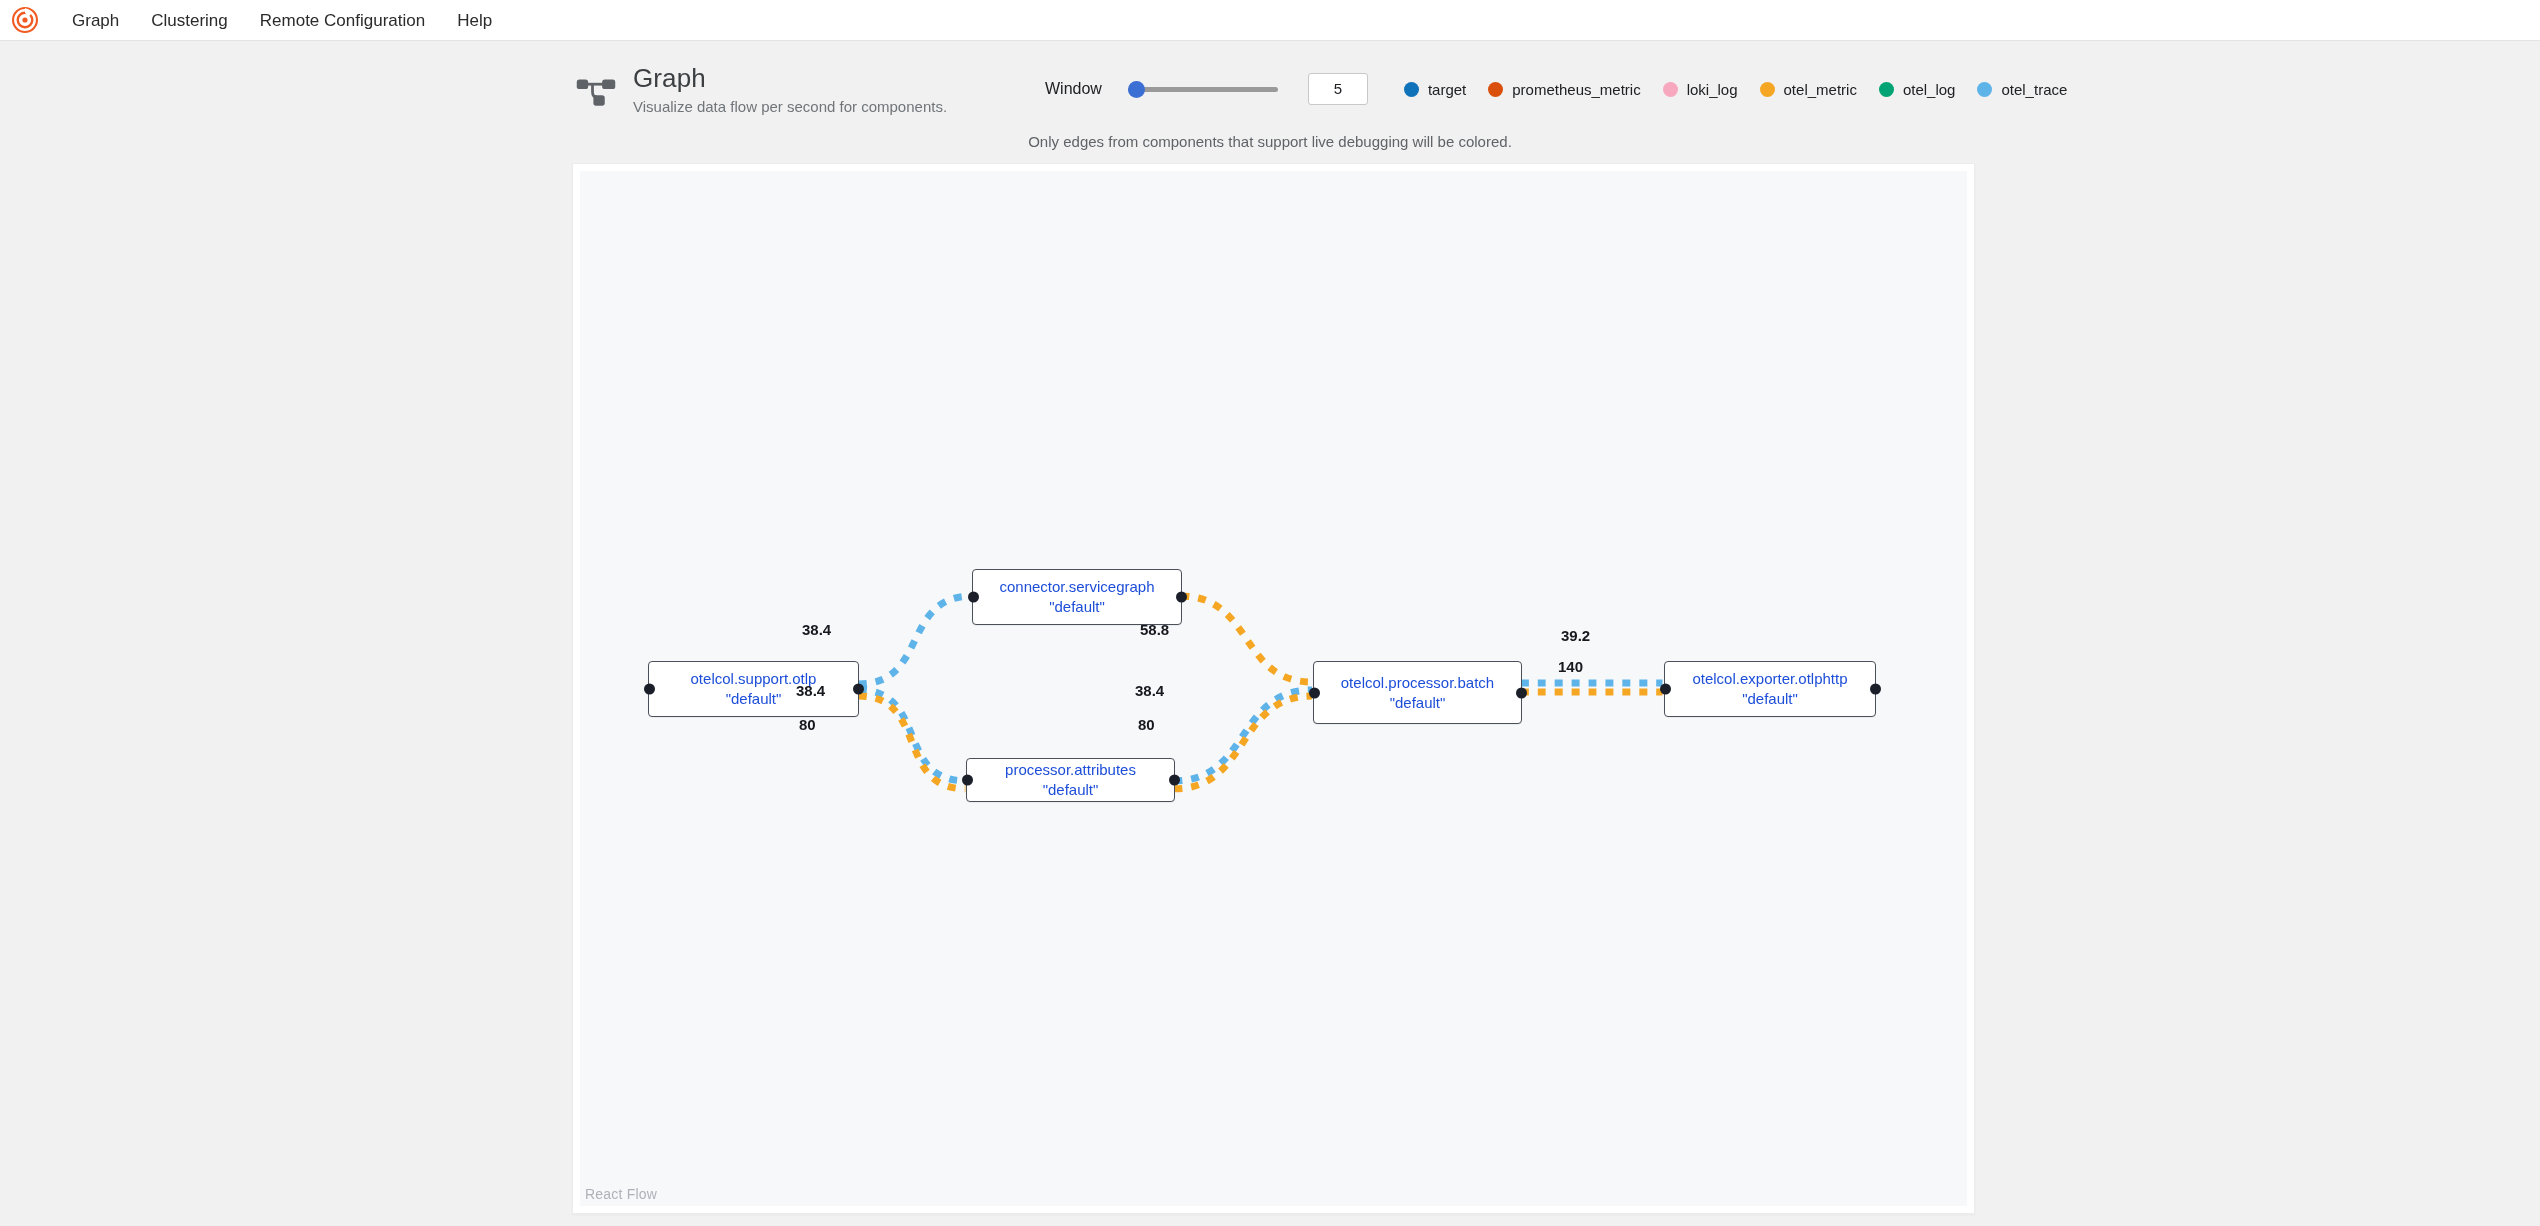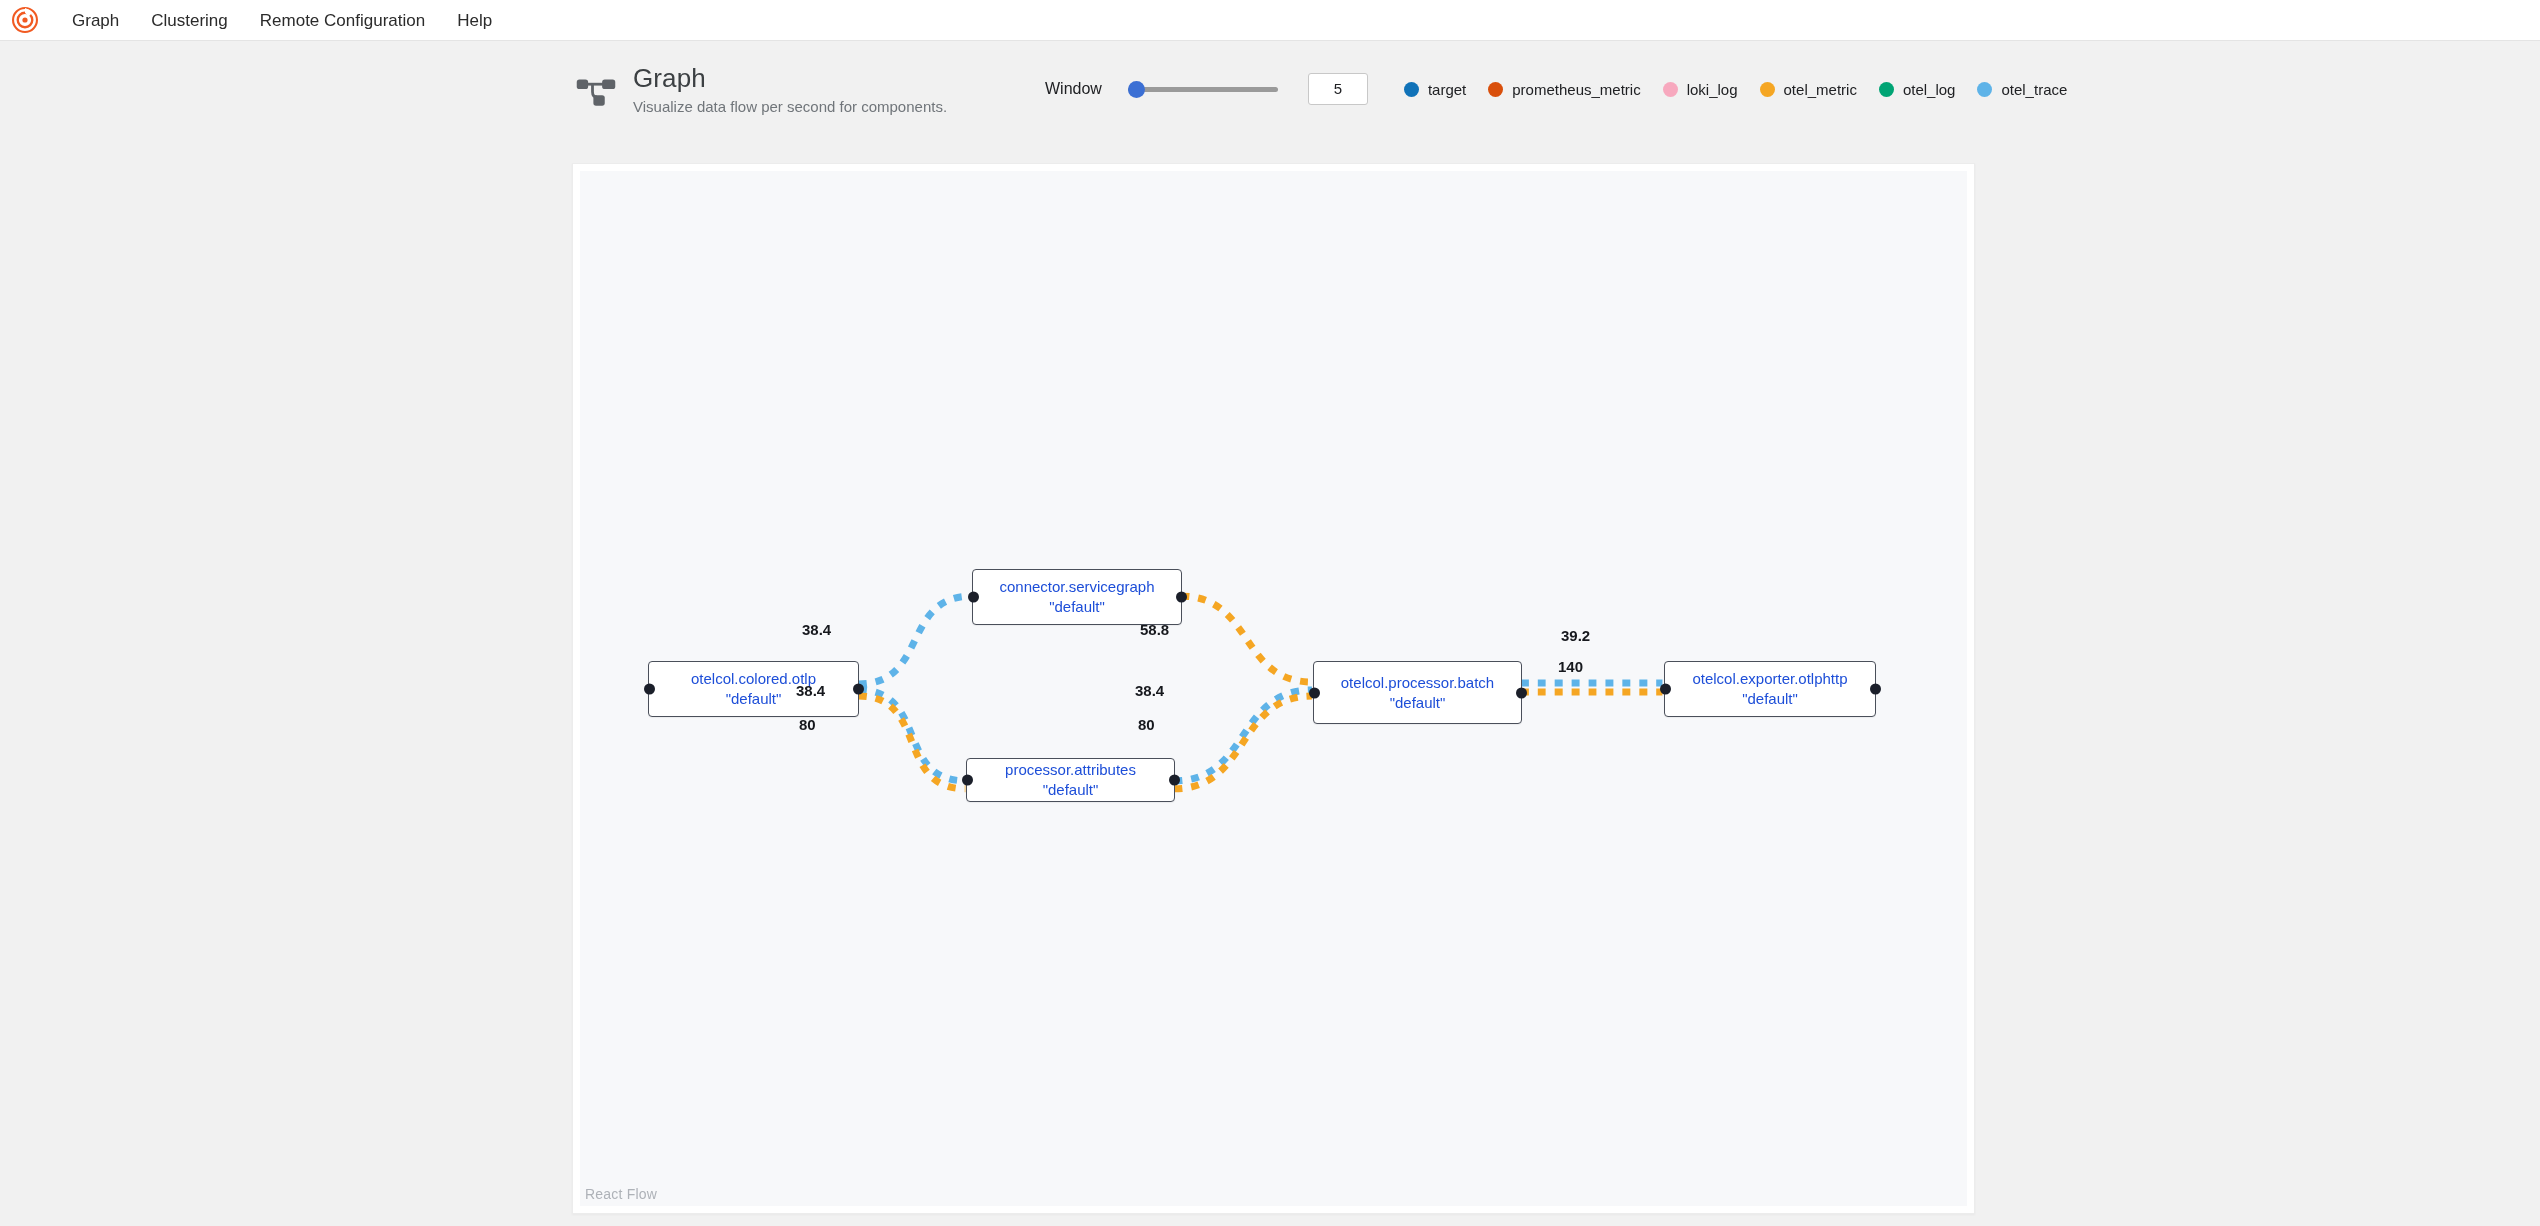--- a/index.html
+++ b/index.html
@@ -283,38 +283,39 @@
           <span class="legend-label">otel_log</span>
         </div>
         <div class="legend-item">
           <span class="legend-dot" style="background:#5eb3e8"></span>
           <span class="legend-label">otel_trace</span>
         </div>
       </div>
     </div>
   </div>
 
+  <div class="note">Only edges from components that support live debugging will be colored.</div>
 </div>
 
 <div class="canvas-card">
   <div class="flow-area" id="flow">
 
     <svg class="edges" id="edge-svg" viewBox="0 0 1389 1037" preserveAspectRatio="none">
         <path d="M 279 514 C 349 514, 322 426, 392 426" fill="none" stroke="#5eb3e8" stroke-width="7" stroke-linecap="butt" stroke-dasharray="8 9"></path>
         <path d="M 279 520 C 349 520, 316 611, 386 611" fill="none" stroke="#5eb3e8" stroke-width="7" stroke-linecap="butt" stroke-dasharray="8 9"></path>
         <path d="M 279 526 C 349 526, 316 619, 386 619" fill="none" stroke="#f5a623" stroke-width="7" stroke-linecap="butt" stroke-dasharray="8 9"></path>
         <path d="M 602 426 C 674.05 426, 660.95 512, 733 512" fill="none" stroke="#f5a623" stroke-width="7" stroke-linecap="butt" stroke-dasharray="8 9"></path>
         <path d="M 595 611 C 670.9 611, 657.1 520, 733 520" fill="none" stroke="#5eb3e8" stroke-width="7" stroke-linecap="butt" stroke-dasharray="8 9"></path>
         <path d="M 595 619 C 670.9 619, 657.1 526, 733 526" fill="none" stroke="#f5a623" stroke-width="7" stroke-linecap="butt" stroke-dasharray="8 9"></path>
         <path d="M 942 513 C 1020.1 513, 1005.9 513, 1084 513" fill="none" stroke="#5eb3e8" stroke-width="7" stroke-linecap="butt" stroke-dasharray="8 9"></path>
         <path d="M 942 522 C 1020.1 522, 1005.9 522, 1084 522" fill="none" stroke="#f5a623" stroke-width="7" stroke-linecap="butt" stroke-dasharray="8 9"></path>
       </svg>
 
     <div class="node" id="n-receiver" style="left: 68px; top: 490px; width: 211px; height: 56px;">
-      <span class="l1">otelcol.colored.otlp</span>
+      <span class="l1">otelcol.support.otlp</span>
       <span class="l2">"default"</span>
       <span class="handle left"></span>
       <span class="handle right"></span>
     </div>
 
     <div class="node" id="n-servicegraph" style="left: 392px; top: 398px; width: 210px; height: 56px;">
       <span class="l1">connector.servicegraph</span>
       <span class="l2">"default"</span>
       <span class="handle left"></span>
       <span class="handle right"></span>

